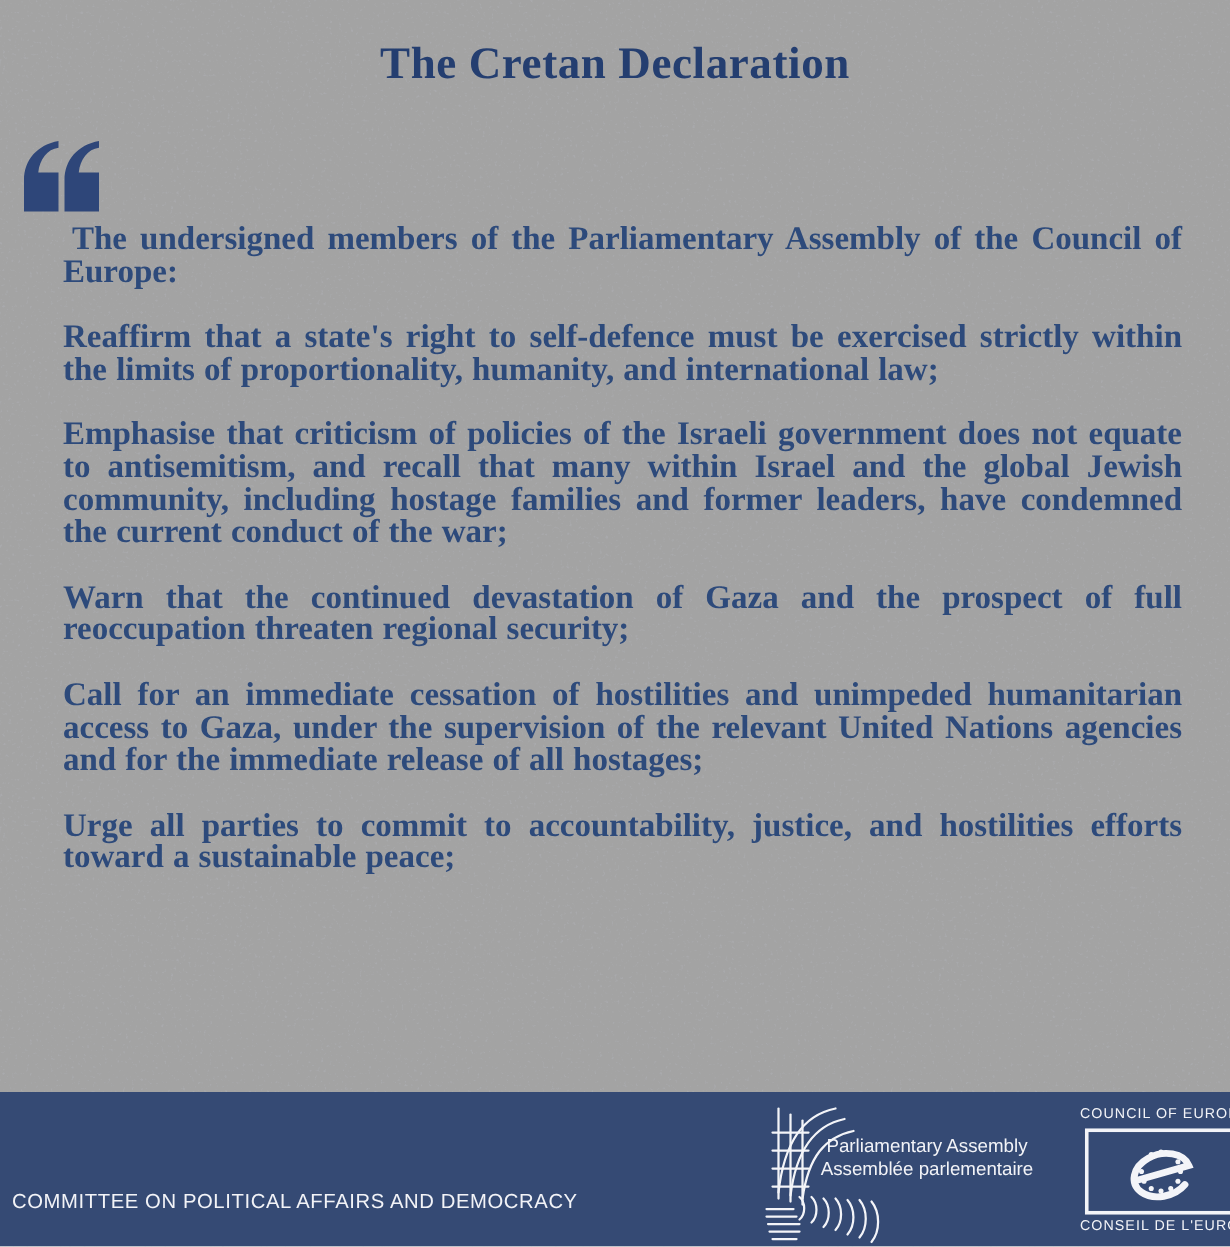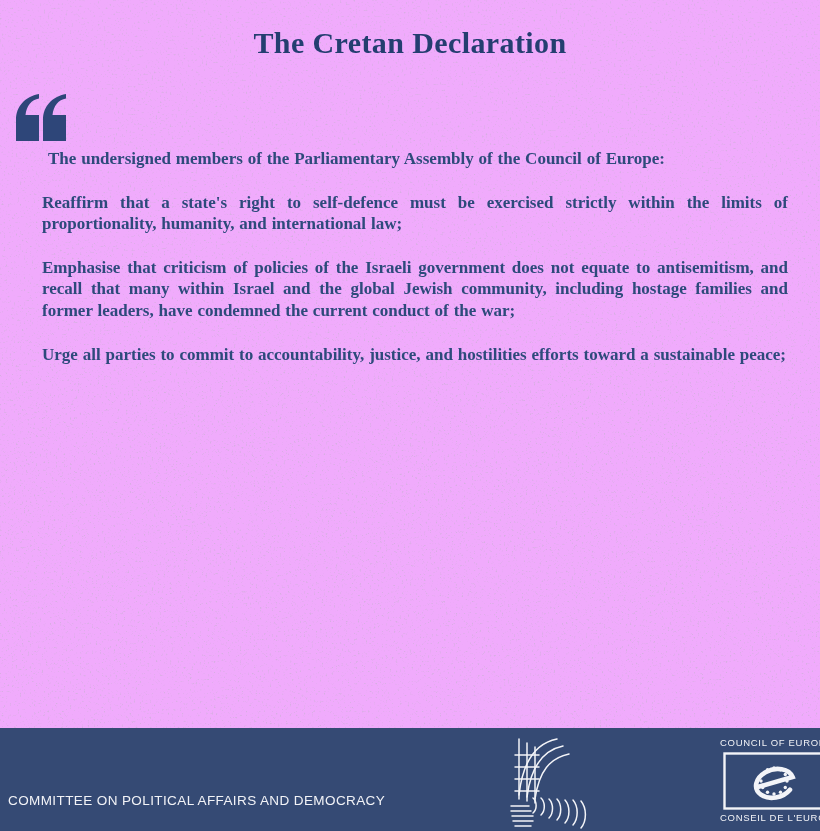--- a/index.html
+++ b/index.html
@@ -1,21 +1,21 @@
 <!DOCTYPE html>
 <html><head>
 <meta charset="utf-8">
 <style>
   html, body { margin: 0; padding: 0; background: #ffffff; }
   .canvas {
     position: relative;
     width: 820px;
     height: 831px;
     overflow: hidden;
-    background: #f0abfc;
+    background: #a3a3a3;
     font-family: "Liberation Serif", serif;
   }
   .texture {
     position: absolute;
     inset: 0;
     z-index: 0;
     pointer-events: none;
   }
   .title {
     position: absolute;
@@ -38,21 +38,21 @@
   }
   .declaration {
     position: absolute;
     left: 42px;
     top: 148px;
     width: 746px;
     z-index: 1;
   }
   .declaration p {
     margin: 0 0 22px 0;
-    font-size: 17px;
+    font-size: 22px;
     font-weight: bold;
     line-height: 21.6px;
     text-align: justify;
     word-spacing: 0.6px;
     color: #2d4a7b;
   }
   .declaration p.first { text-indent: 6px; }
   .footer {
     position: absolute;
     left: 0;
@@ -120,20 +120,22 @@
     <g fill="#2e4679">
       <path d="M24,0 C10,2.5 1,12.5 1,26 L1,47 L24,47 L24,21 L10.5,21 C11.5,12 16.5,5.5 24,4.5 Z"></path>
       <path transform="translate(27,0)" d="M24,0 C10,2.5 1,12.5 1,26 L1,47 L24,47 L24,21 L10.5,21 C11.5,12 16.5,5.5 24,4.5 Z"></path>
     </g>
   </svg>
 
   <div class="declaration">
     <p class="first">The undersigned members of the Parliamentary Assembly of the Council of Europe:</p>
     <p>Reaffirm that a state's right to self-defence must be exercised strictly within the limits of proportionality, humanity, and international law;</p>
     <p>Emphasise that criticism of policies of the Israeli government does not equate to antisemitism, and recall that many within Israel and the global Jewish community, including hostage families and former leaders, have condemned the current conduct of the war;</p>
+    <p>Warn that the continued devastation of Gaza and the prospect of full reoccupation threaten regional security;</p>
+    <p>Call for an immediate cessation of hostilities and unimpeded humanitarian access to Gaza, under the supervision of the relevant United Nations agencies and for the immediate release of all hostages;</p>
     <p>Urge all parties to commit to accountability, justice, and hostilities efforts toward a sustainable peace;</p>
   </div>
 
   <div class="footer">
 
     <div class="committee">COMMITTEE ON POLITICAL AFFAIRS AND DEMOCRACY</div>
 
     <svg class="pace-logo-icon" width="96" height="94" viewBox="0 0 96 94" aria-hidden="true">
       <g stroke="#f3f4f8" stroke-width="1.5" fill="none" stroke-linecap="round">
 
@@ -159,20 +161,24 @@
         <path d="M78,66 a13,18 0 0 1 0,27"></path>
 
         <path d="M8,71 H26"></path>
         <path d="M8,76 H28"></path>
         <path d="M9,81 H30"></path>
         <path d="M10,86 H30"></path>
         <path d="M12,91 H28"></path>
       </g>
     </svg>
 
+    <div class="pace-text">
+      <div>Parliamentary Assembly</div>
+      <div>Assemblée parlementaire</div>
+    </div>
 
     <div class="coe-logo">
       <div class="coe-label">COUNCIL OF EUROPE</div>
       <svg class="coe-emblem" width="112" height="58" viewBox="0 0 112 58" aria-hidden="true">
         <rect x="1.5" y="1.5" width="109" height="55" fill="none" stroke="#f3f4f8" stroke-width="2.4"></rect>
 
         <g transform="rotate(-16 52 29)">
           <path d="M33,30 L70,30 A19,14 0 1 0 64,41.5" fill="none" stroke="#f3f4f8" stroke-width="4.6" stroke-linecap="round"></path>
         </g>
 

